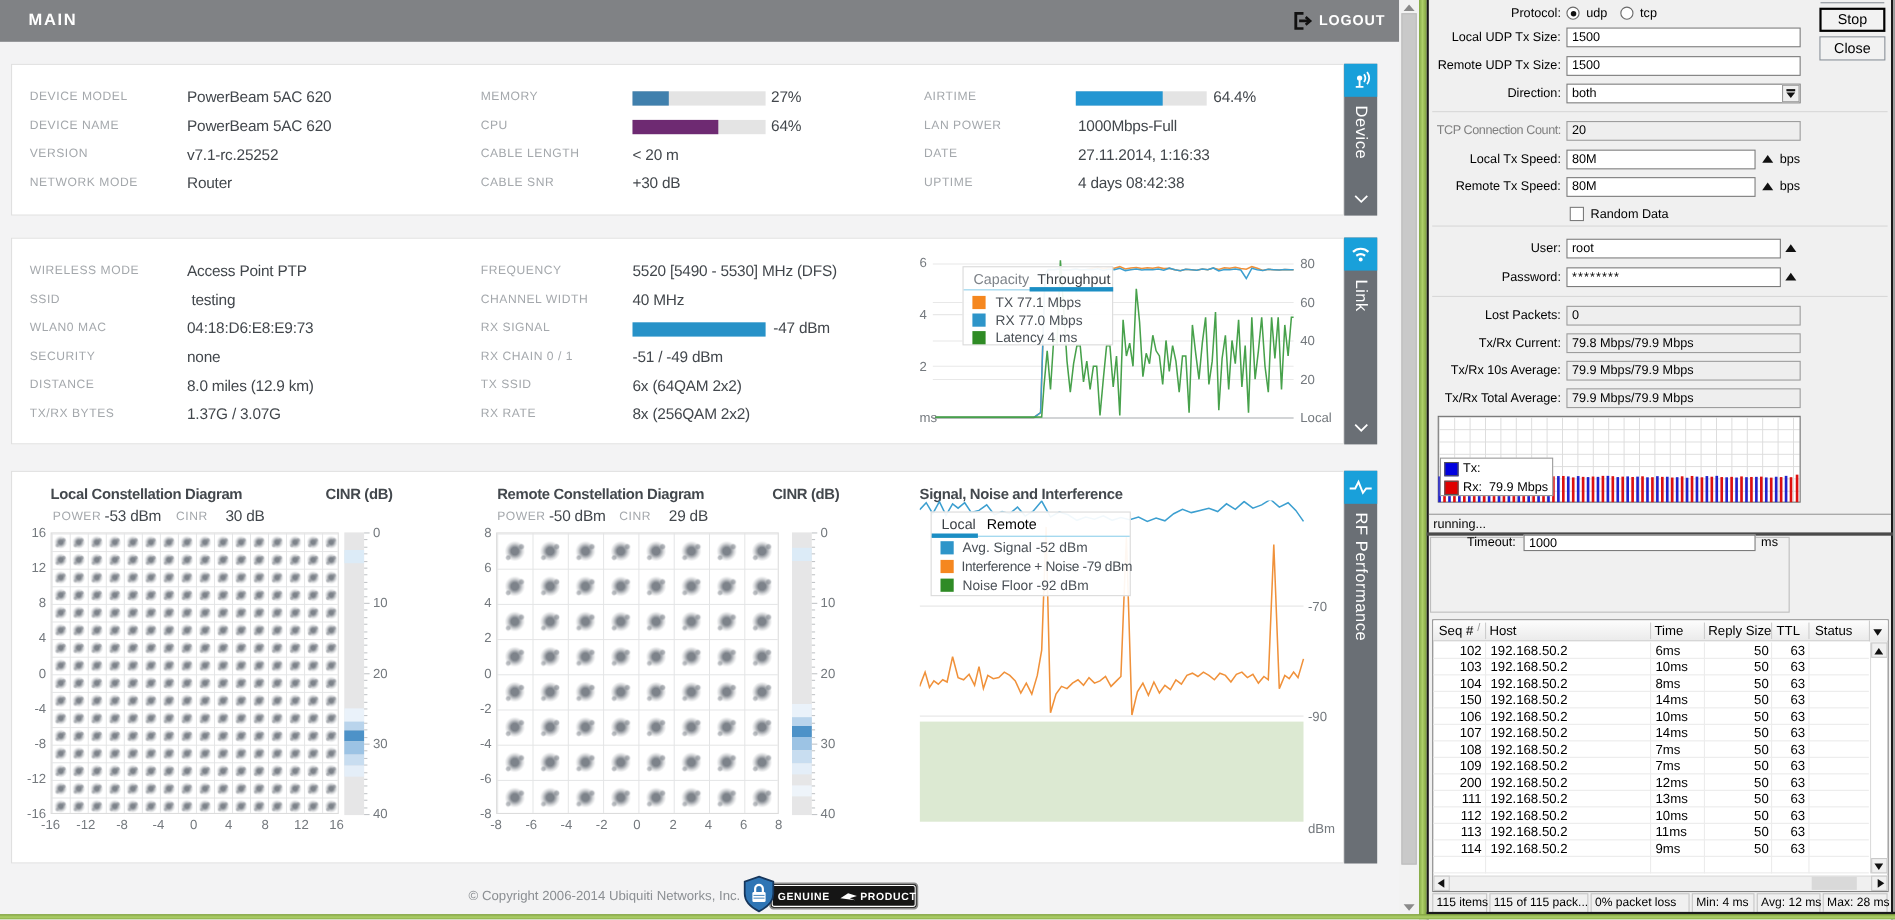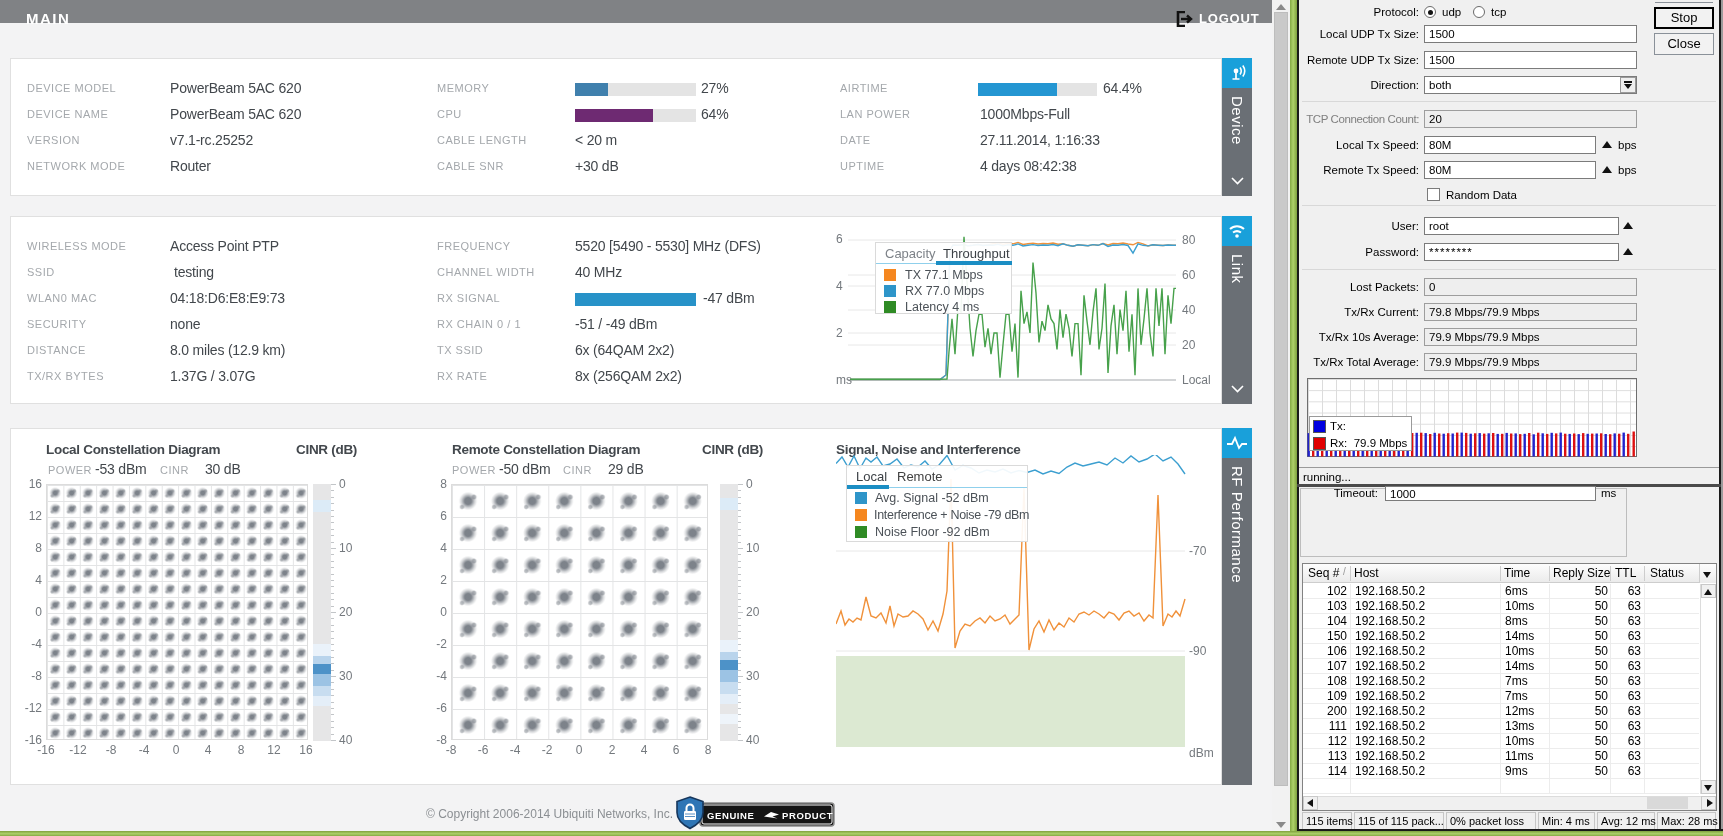--- a/index.html
+++ b/index.html
@@ -1,18 +1,18 @@
 <!DOCTYPE html>
 <html><head><meta charset="utf-8"><style>
 * { margin:0; padding:0; box-sizing:border-box; }
 body { font-family:"Liberation Sans", sans-serif; }
 #page { position:relative; width:1723px; height:836px; overflow:hidden; background:#f3f3f4; }
 .abs { position:absolute; }
 
-#hdr { position:absolute; left:0; top:0; width:1272px; height:23px; background:#808285; }
+#hdr { position:absolute; left:0; top:0; width:1272px; height:38px; background:#808285; }
 #hdr .t { position:absolute; left:26px; top:10px; color:#fff; font-size:15px; font-weight:bold; letter-spacing:1.5px; }
 #hdr .lg { position:absolute; left:1199px; top:11px; color:#fff; font-size:13px; font-weight:bold; letter-spacing:0.8px; }
 .panel { position:absolute; left:10px; width:1212px; background:#fff; border:1px solid #e0e0e0; }
 .sbar { position:absolute; left:1222px; width:30px; background:#6a6f75; }
 .sbar .tab { position:absolute; left:0; top:0; width:30px; height:30px; background:#19a0da; }
 .sbar .vt { position:absolute; left:0px; top:38px; width:30px; color:#fff; font-size:15px; writing-mode:vertical-rl; letter-spacing:0.5px; text-align:left; line-height:30px; }
 .lab { position:absolute; color:#a4a8ac; font-size:11px; letter-spacing:0.5px; white-space:nowrap; }
 .val { position:absolute; color:#42474c; font-size:14px; letter-spacing:-0.2px; white-space:nowrap; }
 .btrack { position:absolute; height:13px; background:#e4e4e4; }
 .ax { position:absolute; color:#74797e; font-size:12px; white-space:nowrap; }
@@ -364,21 +364,21 @@
   <line x1="836" y1="651" x2="1185" y2="651" stroke="#e8e8e8"></line>
   <rect x="836" y="656" width="349" height="91" fill="#dce9d2"></rect>
   <polyline points="836.0,624.0 841.0,611.0 845.0,625.0 849.0,619.0 853.0,622.0 857.0,618.0 861.0,620.0 866.0,597.0 871.0,616.0 876.0,618.0 881.0,613.0 886.0,623.0 890.0,606.0 894.0,626.0 898.0,614.0 903.0,617.0 908.0,616.0 913.0,611.0 918.0,614.0 923.0,619.0 928.0,630.0 933.0,621.0 938.0,631.0 943.0,614.0 947.0,591.0 951.0,479.0 955.0,648.0 960.0,631.0 965.0,624.0 970.0,626.0 975.0,621.0 980.0,618.0 985.0,623.0 990.0,616.0 995.0,621.0 1000.0,619.0 1005.0,615.0 1010.0,624.0 1015.0,619.0 1019.0,615.0 1024.0,488.0 1029.0,650.0 1034.0,629.0 1039.0,621.0 1044.0,632.0 1049.0,620.0 1054.0,630.0 1059.0,623.0 1064.0,627.0 1069.0,618.0 1074.0,622.0 1079.0,614.0 1084.0,612.0 1089.0,615.0 1094.0,611.0 1099.0,614.0 1104.0,618.0 1109.0,612.0 1114.0,614.0 1119.0,620.0 1124.0,613.0 1129.0,611.0 1134.0,616.0 1139.0,613.0 1144.0,621.0 1149.0,615.0 1153.0,618.0 1158.0,495.0 1163.0,626.0 1168.0,614.0 1172.0,617.0 1176.0,611.0 1180.0,616.0 1185.0,599.0" fill="none" stroke="#f0913a" stroke-width="1.4"></polyline>
   <polyline points="836.0,463.5 842.0,457.0 848.0,467.0 854.0,456.0 860.0,468.5 866.0,458.0 871.0,462.0 877.0,457.0 883.0,466.0 890.0,464.0 897.0,459.0 904.0,468.0 911.0,465.0 918.0,467.0 925.0,461.0 932.0,469.0 939.0,465.0 947.0,455.5 955.0,470.0 963.0,465.5 971.0,468.0 979.0,473.0 987.0,470.0 995.0,472.0 1003.0,469.0 1011.0,473.0 1019.0,470.5 1027.0,472.5 1035.0,470.0 1043.0,474.0 1051.0,471.0 1059.0,473.5 1067.0,467.0 1075.0,463.0 1083.0,466.0 1091.0,464.0 1099.0,462.0 1107.0,465.0 1115.0,458.0 1123.0,463.0 1131.0,456.0 1139.0,462.0 1147.0,459.0 1155.0,454.0 1163.0,461.0 1171.0,457.0 1178.0,464.0 1185.0,474.0" fill="none" stroke="#3c9fd0" stroke-width="1.4"></polyline>
 </svg>
 <span class="ax" style="left:1189px;top:544px">-70</span>
 <span class="ax" style="left:1189px;top:644px">-90</span>
 <span class="ax" style="left:1189px;top:746px">dBm</span>
 <div class="leg" style="left:846px;top:465px;width:182px;height:77px"></div>
 <span class="legtab" style="left:856px;top:469px;color:#3c4146">Local</span>
-<span class="legtab" style="left:897px;top:469px;color:#404040">Remote</span>
+<span class="legtab" style="left:897px;top:469px;color:#000000">Remote</span>
 <div class="abs" style="left:847px;top:487px;width:180px;height:1px;background:#8fd0ec"></div>
 <div class="abs" style="left:847px;top:485px;width:42px;height:4px;background:#1b8ec4"></div>
 <div class="sq" style="left:855px;top:492px;background:#2e95c9"></div>
     <span class="legit" style="left:875px;top:491px">Avg. Signal -52 dBm</span>
 <div class="sq" style="left:855px;top:509px;background:#f5871f"></div>
     <span class="legit" style="left:874px;top:508px;letter-spacing:-0.3px">Interference + Noise -79 dBm</span>
 <div class="sq" style="left:855px;top:526px;background:#2f8b25"></div>
     <span class="legit" style="left:875px;top:525px">Noise Floor -92 dBm</span>
 
 <span class="abs" style="left:426px;top:807px;color:#8b8f93;font-size:12px">© Copyright 2006-2014 Ubiquiti Networks, Inc.</span>

